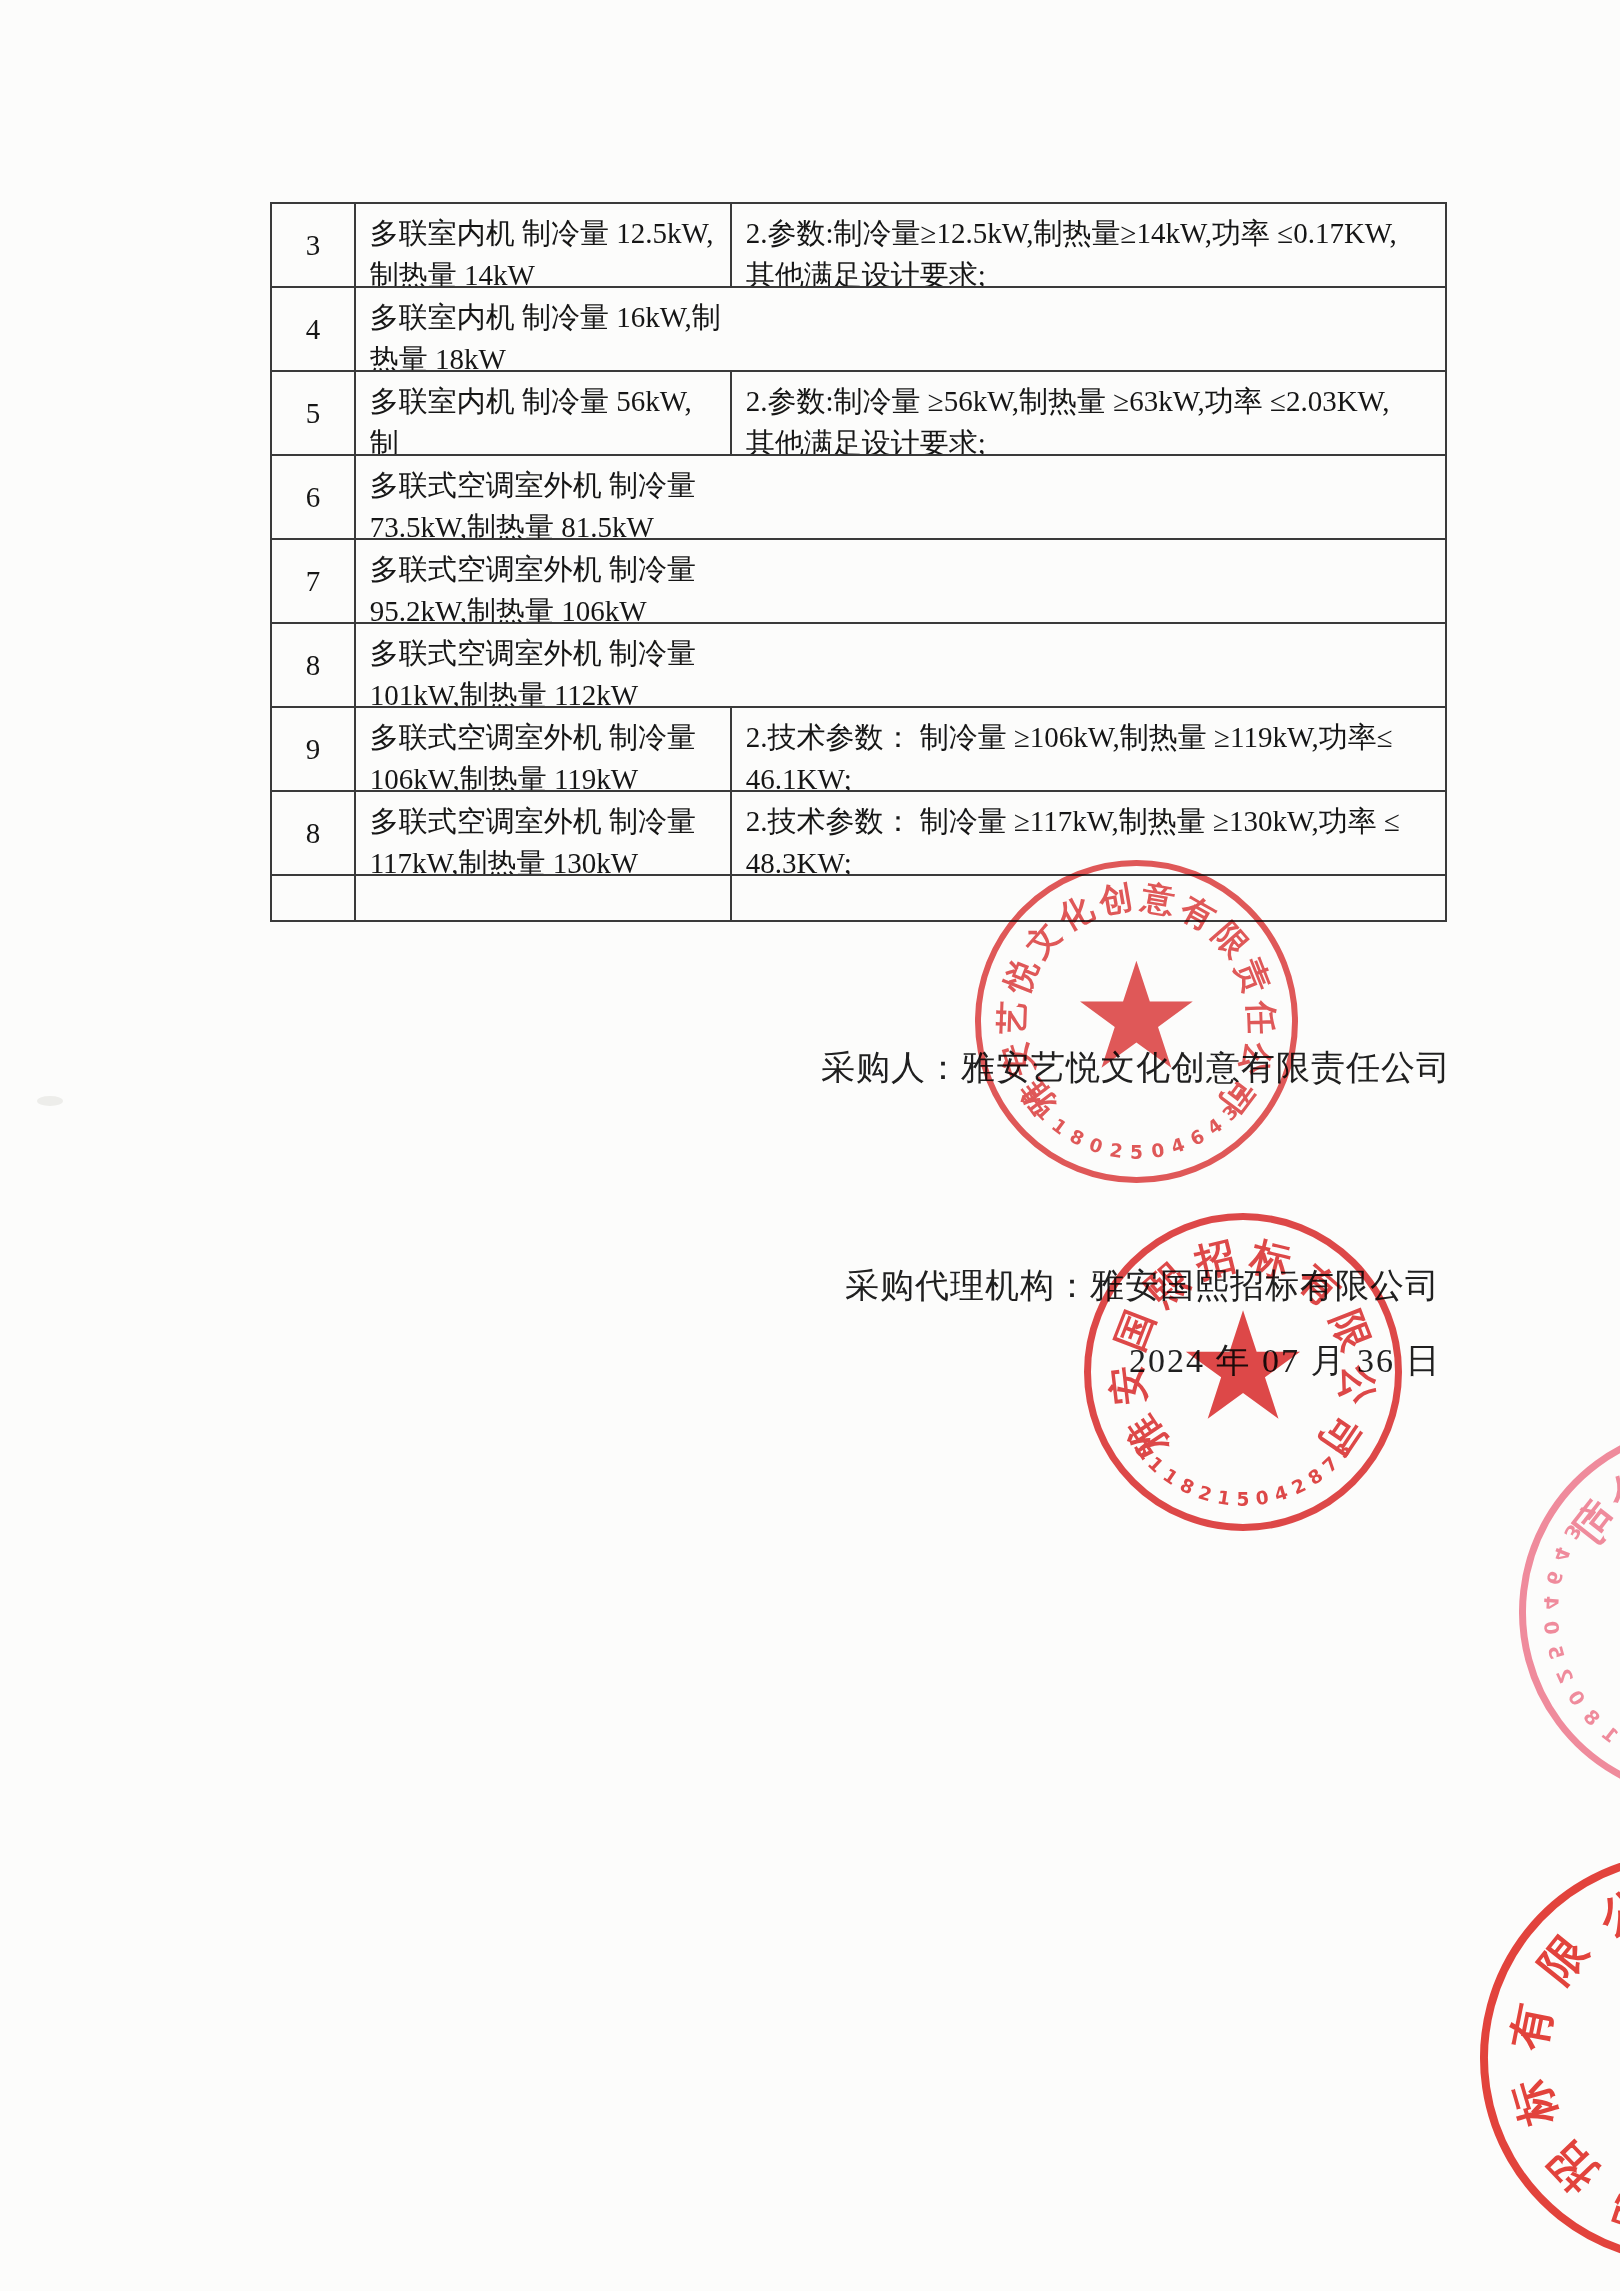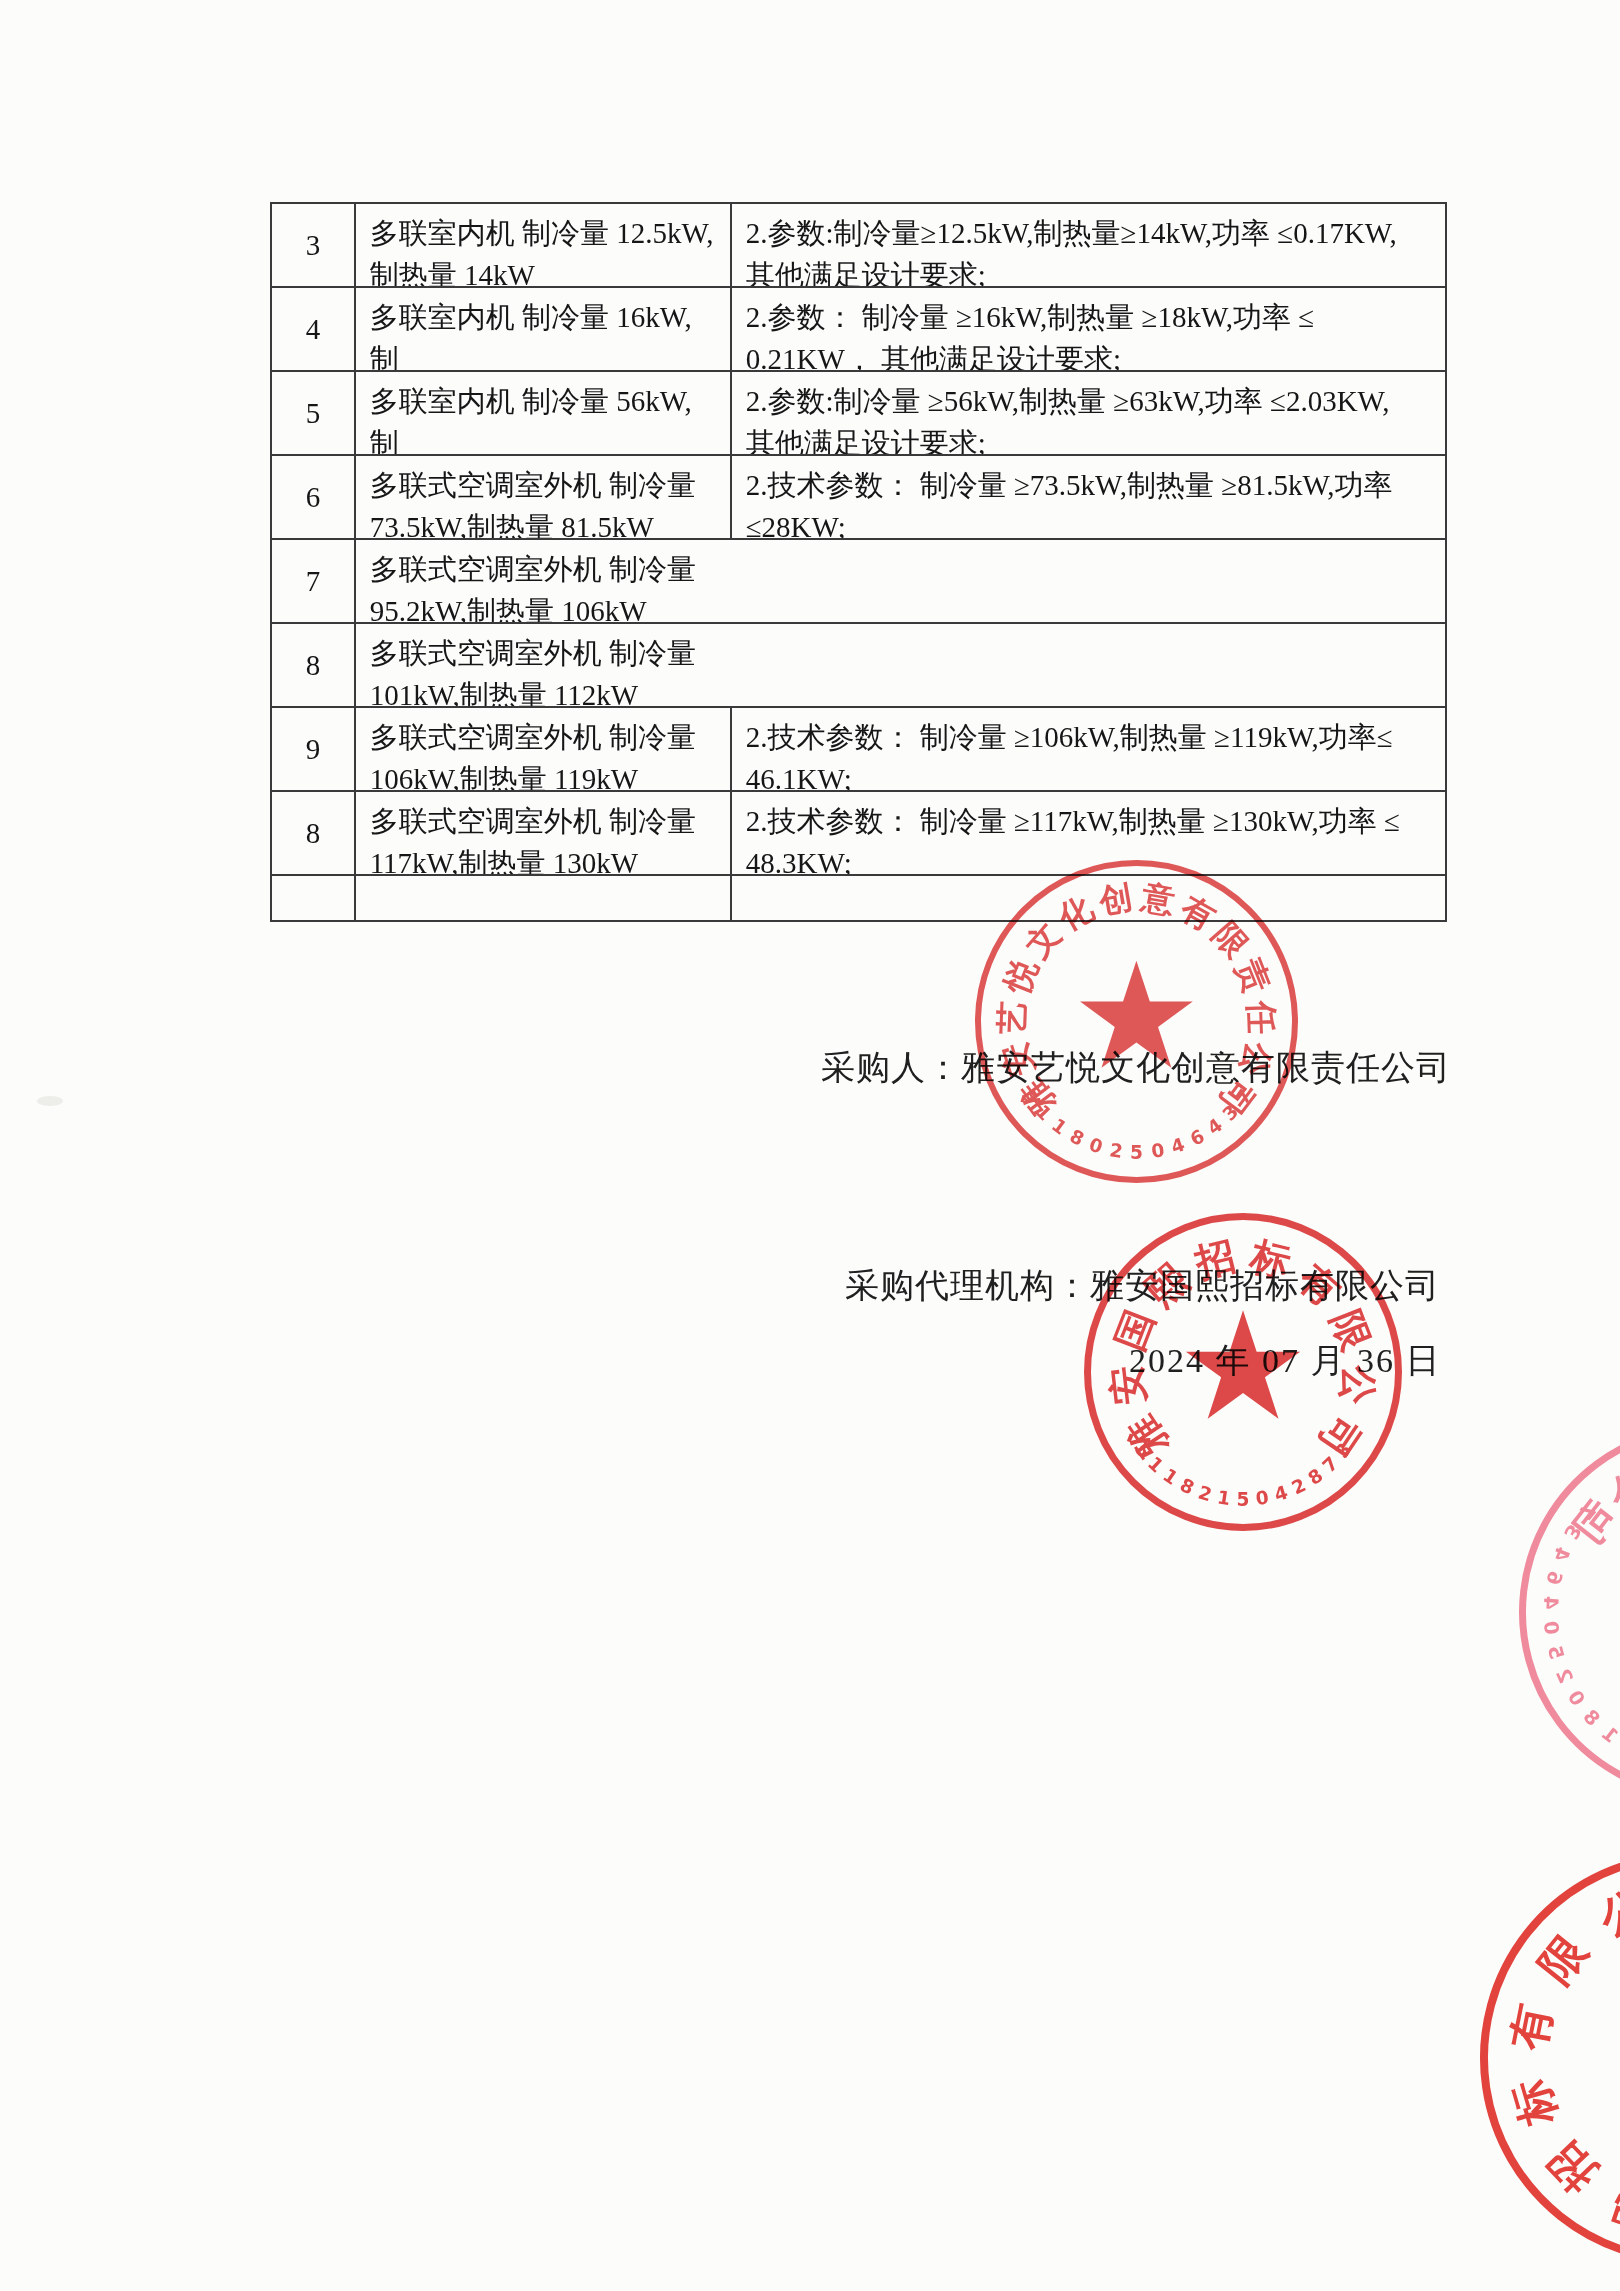--- a/index.html
+++ b/index.html
@@ -47,31 +47,29 @@
 
 <div id="doc-table">
     <div class="t-row" style="height: 84px;">
       <div class="t-cell c-no">3</div>
       <div class="t-cell c-name">多联室内机 制冷量 12.5kW,<br>制热量 14kW</div>
       <div class="t-cell c-par">2.参数:制冷量≥12.5kW,制热量≥14kW,功率 ≤0.17KW,<br>其他满足设计要求;</div>
     </div>
     <div class="t-row" style="height: 84px;">
       <div class="t-cell c-no">4</div>
       <div class="t-cell c-name">多联室内机 制冷量 16kW,制<br>热量 18kW</div>
-      <div class="t-cell c-par">2.参数：  制冷量 ≥16kW,制热量 ≥18kW,功率 ≤<br>0.21KW， 其他满足设计要求;</div>
     </div>
     <div class="t-row" style="height: 84px;">
       <div class="t-cell c-no">5</div>
       <div class="t-cell c-name">多联室内机 制冷量 56kW,制<br>热量 63kW</div>
       <div class="t-cell c-par">2.参数:制冷量 ≥56kW,制热量 ≥63kW,功率 ≤2.03KW,<br>其他满足设计要求;</div>
     </div>
     <div class="t-row" style="height: 84px;">
       <div class="t-cell c-no">6</div>
       <div class="t-cell c-name">多联式空调室外机 制冷量<br>73.5kW,制热量 81.5kW</div>
-      <div class="t-cell c-par">2.技术参数： 制冷量 ≥73.5kW,制热量 ≥81.5kW,功率<br>≤28KW;</div>
     </div>
     <div class="t-row" style="height: 84px;">
       <div class="t-cell c-no">7</div>
       <div class="t-cell c-name">多联式空调室外机 制冷量<br>95.2kW,制热量 106kW</div>
     </div>
     <div class="t-row" style="height: 84px;">
       <div class="t-cell c-no">8</div>
       <div class="t-cell c-name">多联式空调室外机 制冷量<br>101kW,制热量 112kW</div>
     </div>
     <div class="t-row" style="height: 84px;">

